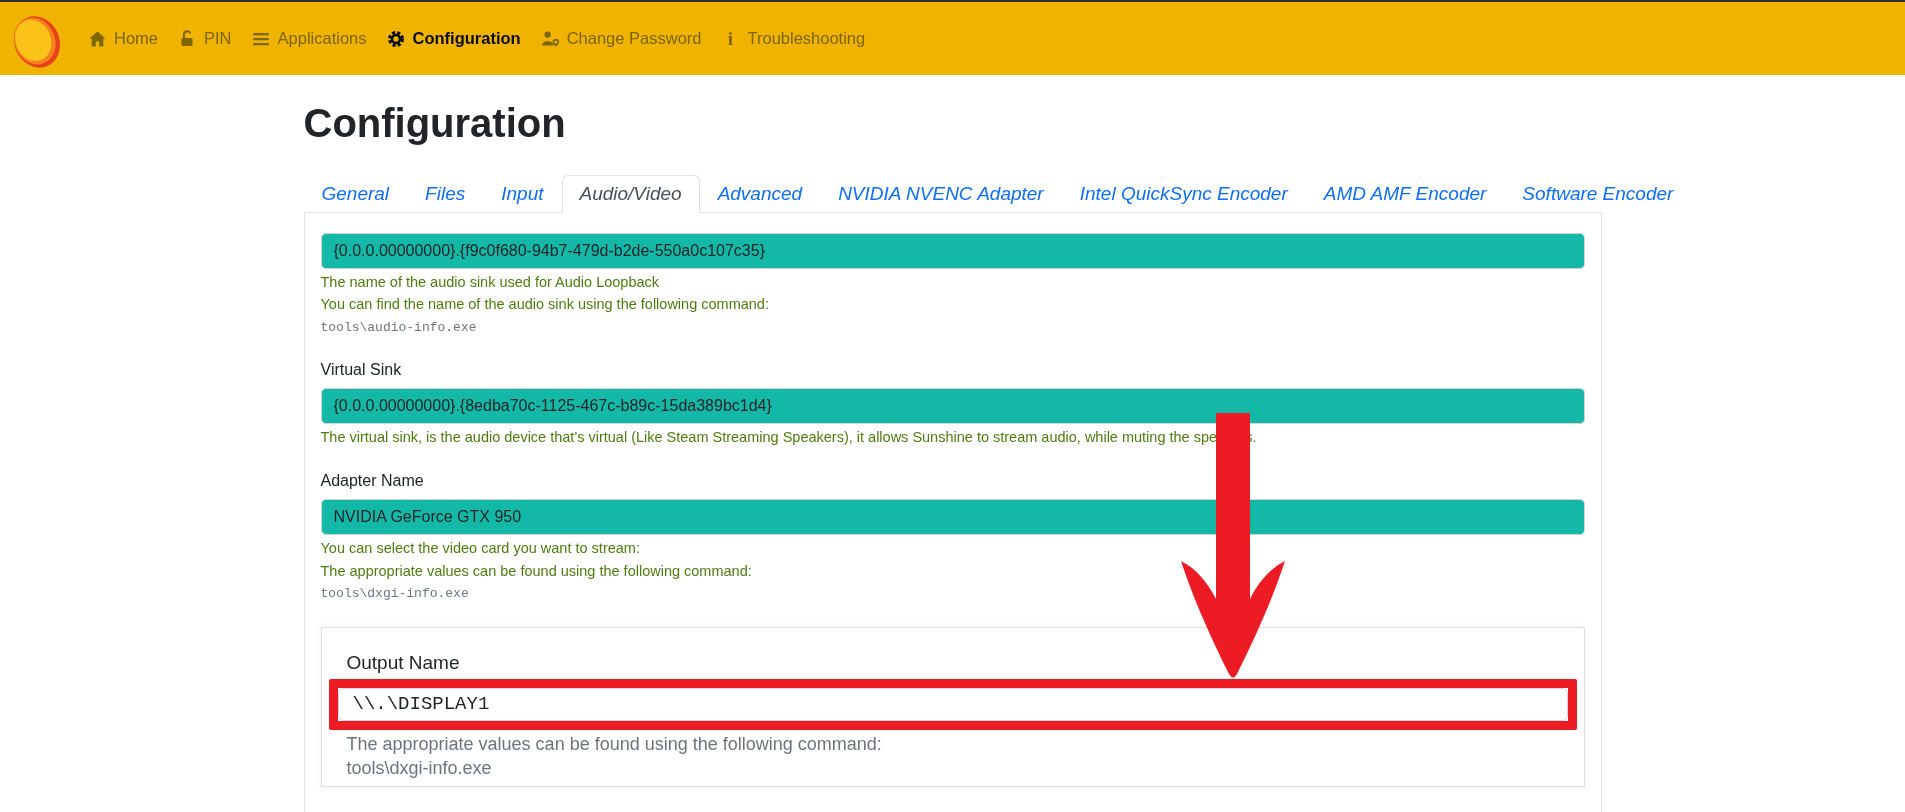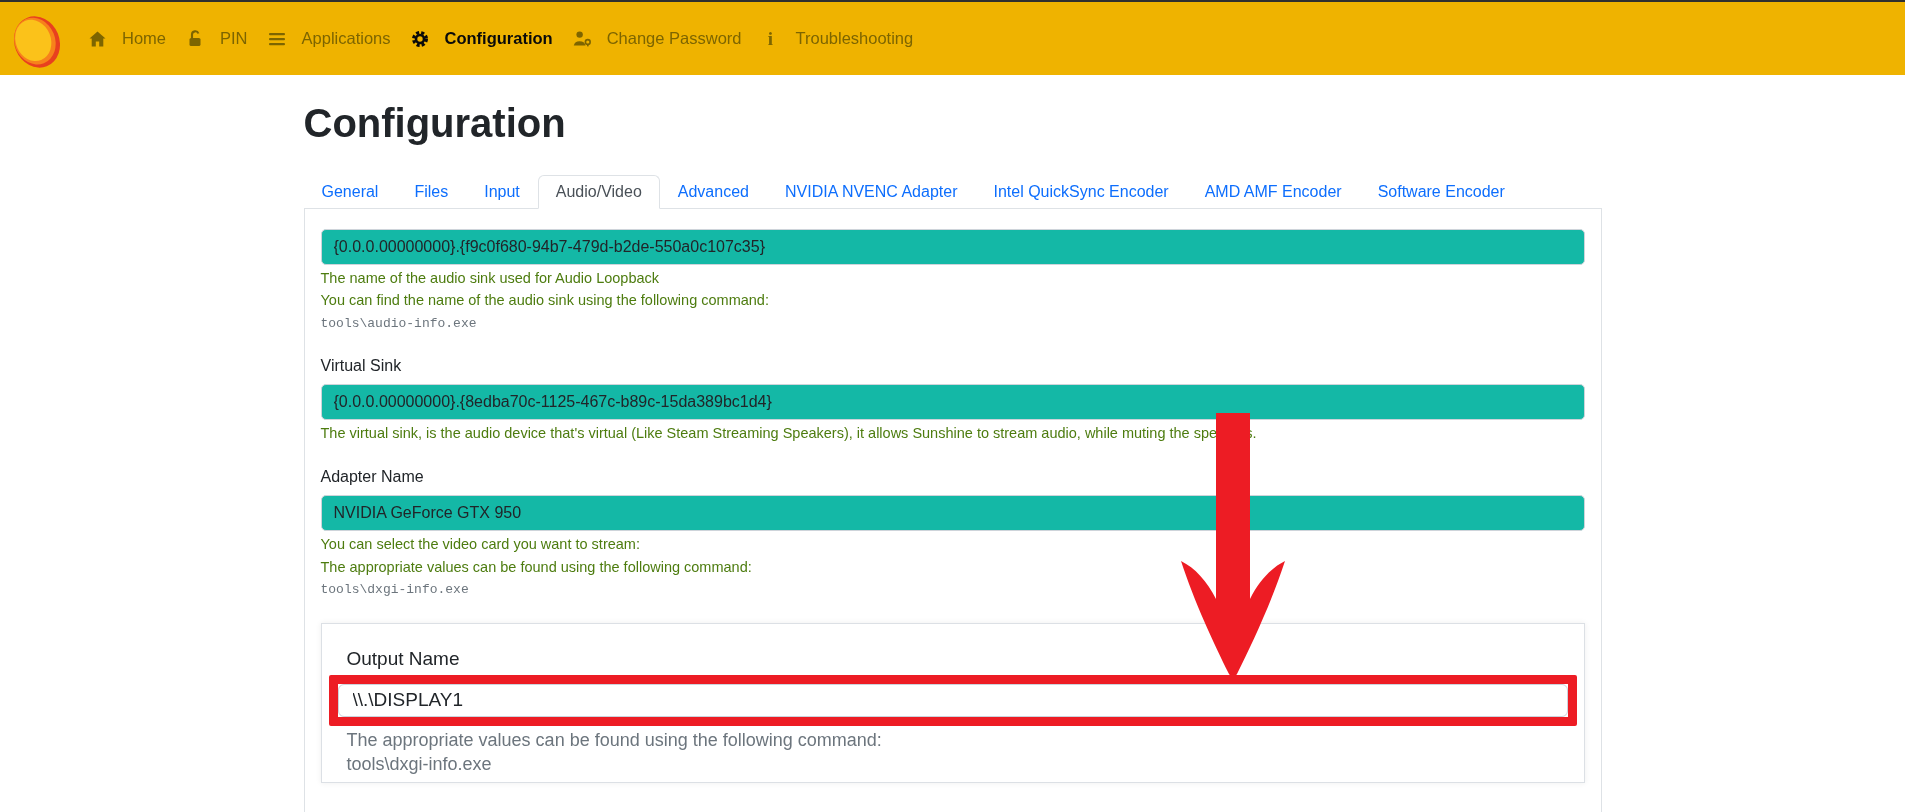--- a/index.html
+++ b/index.html
@@ -11,35 +11,36 @@
   }
   
   .top-edge { height:2px; background:#2f2f2f; }
   .navbar {
     height:73px; background:#efb300; display:flex; align-items:center;
     padding:0 16px 0 10px;
   }
   .brand { width:54px; height:58px; margin:6px 14px 0 0; flex:0 0 auto; }
   .nav-items { display:flex; align-items:center; }
   .nav-item {
-    display:flex; align-items:center; gap:16px; padding:0 10px;
+    display:flex; align-items:center; gap:8px; padding:0 10px;
     font-size:16.5px; color:#7d6500; cursor:pointer; white-space:nowrap;
   }
   .nav-item .icn { width:18px; height:17px; display:inline-flex; align-items:center; justify-content:center; }
   .nav-item.active { color:#0a0a0a; font-weight:700; }
   .info-glyph { font-family:"Liberation Serif","DejaVu Serif",serif; font-weight:700; font-size:19px; line-height:1; }
   
   .container { width:1298px; margin:0 auto; }
   h1.page-title { font-size:40px; font-weight:600; margin:26px 0 0 0; color:#212529; }
   
   .tabs { display:flex; margin-top:29px; border-bottom:1px solid #dee2e6; }
   .tab {
-    padding:7px 17px; font-size:16px; color:#0d6efd; cursor:pointer;
+    padding:7px 17px; font-size:19px; color:#0d6efd; cursor:pointer;
     border:1px solid transparent; border-radius:6px 6px 0 0; margin-bottom:-1px;
     white-space:nowrap;
+    font-style:italic;
   }
   .tab.active { color:#495057; background:#fff; border-color:#dee2e6 #dee2e6 #fff; }
   
   .panel {
     border-left:1px solid #dee2e6; border-right:1px solid #dee2e6;
     padding:20px 16px 0 16px; min-height:604px; background:#fff;
   }
   .group { margin-bottom:26px; }
   .field-label { display:block; font-size:16px; color:#212529; margin-bottom:9px; }
   .form-control {
@@ -58,21 +59,21 @@
     box-shadow:0 0 6px rgba(0,0,0,0.07);
     padding:24px 7px 8px 7px;
   }
   .zoom-label { font-size:19px; color:#212529; margin:0 0 5px 18px; display:block; }
   .red-box {
     border:9px solid #ed1c24; background:#fff; border-radius:2px;
   }
   .red-box input {
     width:100%; height:33px; border:1px solid #cbd3dc; border-radius:6px;
     padding:4px 14px; font-size:19px; color:#212529; background:#fff; display:block;
-    font-family:Liberation Sans, sans-serif;
+    font-family:Liberation Mono, monospace;
   }
   .zoom-help { font-size:18px; color:#6c757d; margin:7px 0 0 18px; line-height:1.12; }
   .zoom-help.tight { margin-top:4px; }
   
   .annotation-layer {
     position:absolute; left:0; top:0; width:1905px; height:812px;
     pointer-events:none; z-index:50;
   }
 </style>
 </head>

